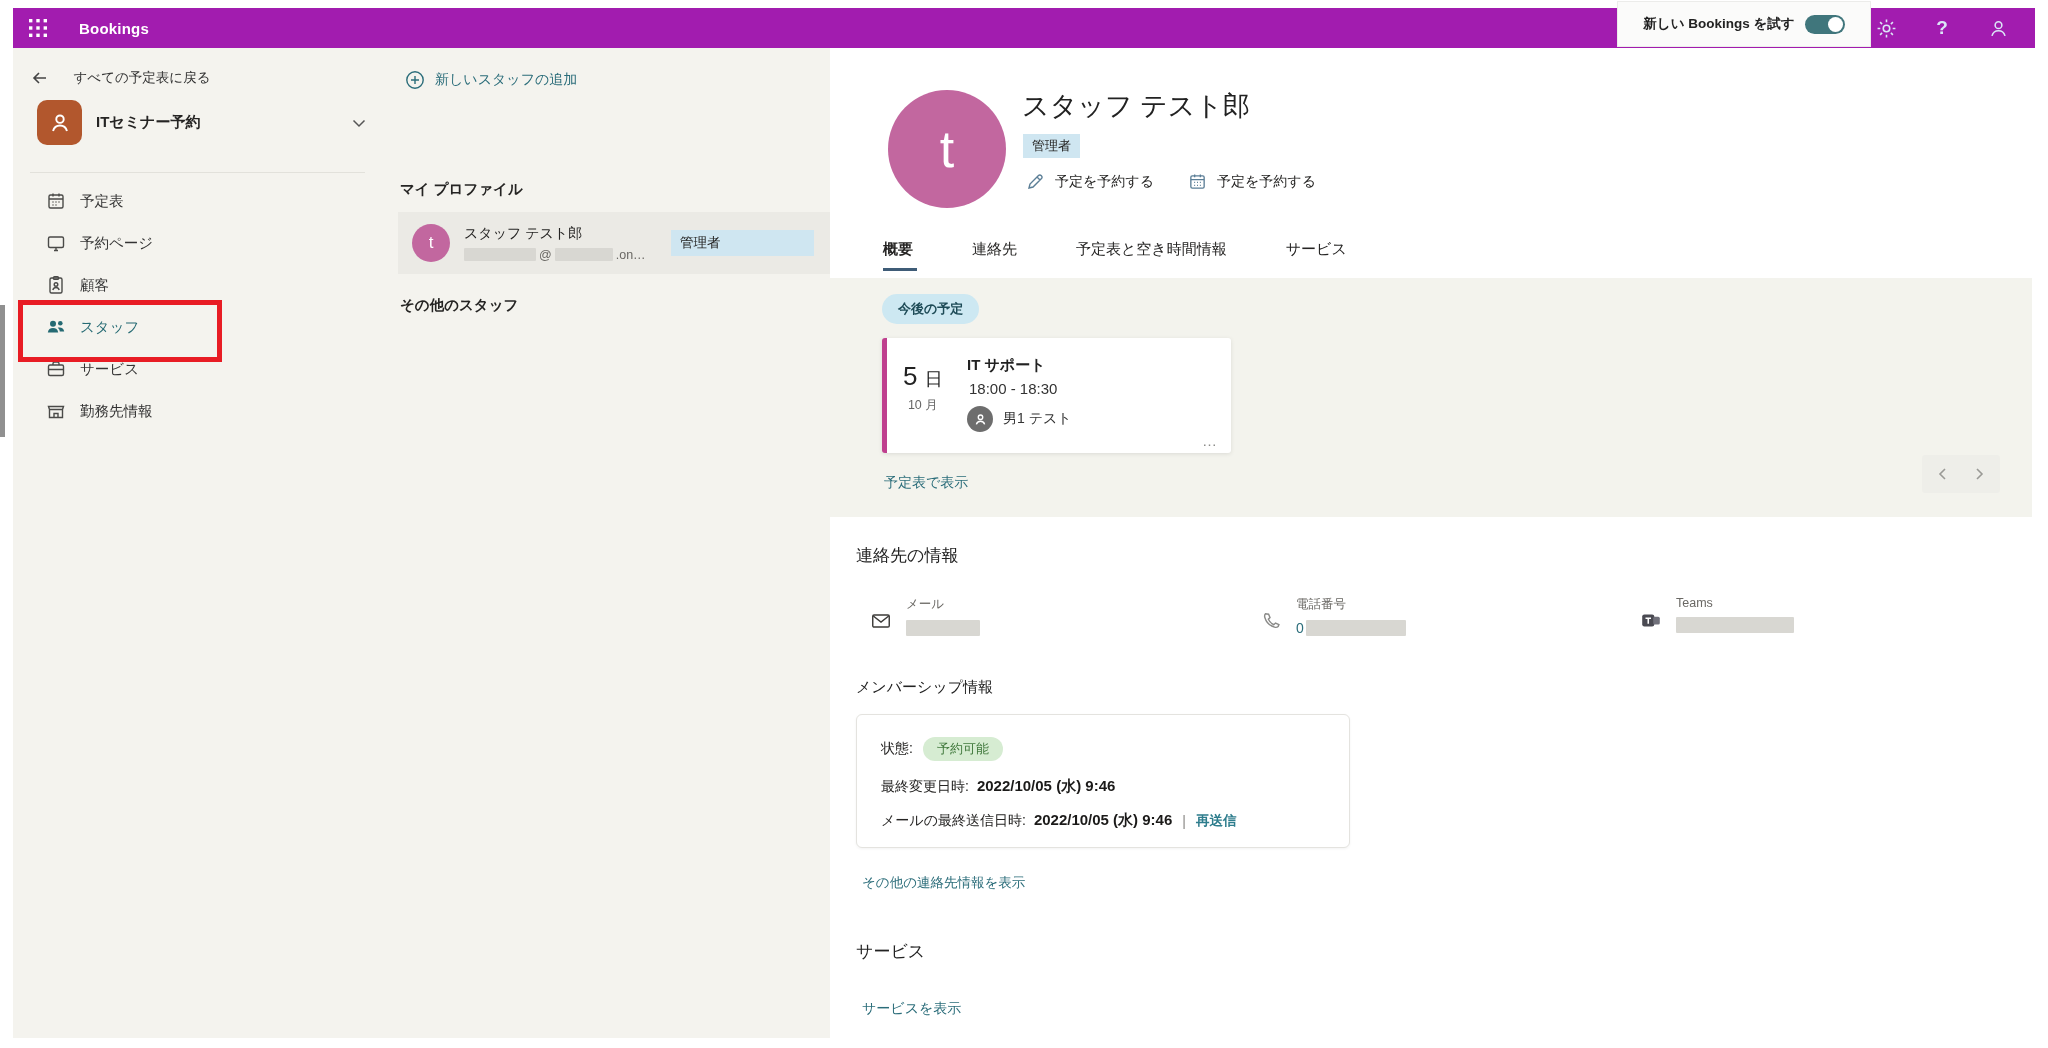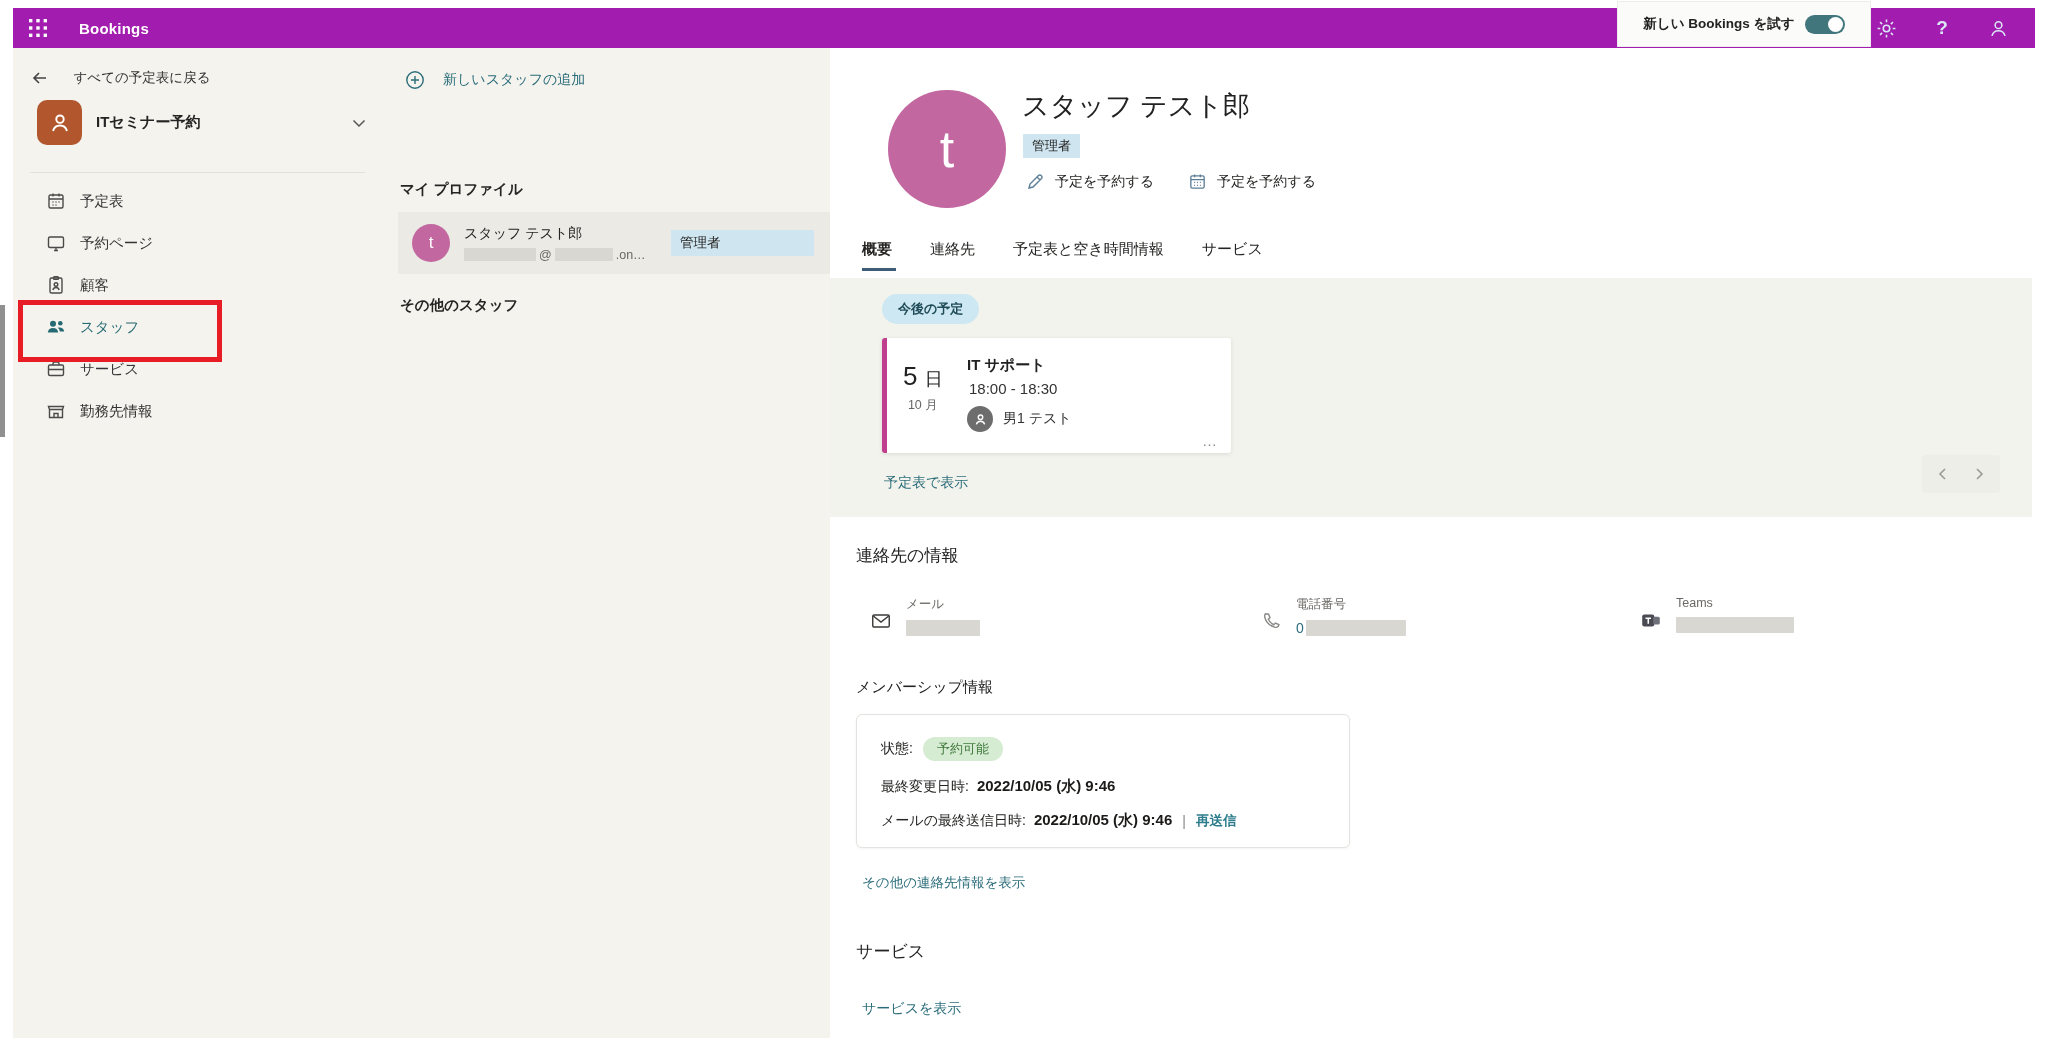--- a/index.html
+++ b/index.html
@@ -34,21 +34,21 @@
   .menu{position:absolute;left:0;top:132px;width:377px;}
   .menu-item{height:42px;display:flex;align-items:center;padding-left:33px;cursor:pointer;font-size:14.5px;color:#333;}
   .menu-item .mi-icon{width:20px;height:20px;margin-right:14px;color:#4a4a48;flex:0 0 auto;}
   .menu-item.active{color:#256a73;}
   .menu-item.active .mi-icon{color:#256a73;}
   .red-box{left:18px;top:300px;width:194px;height:52px;border:5px solid #e81c24;background:transparent;z-index:30;}
   .edge-artifact{left:0;top:305px;width:5px;height:132px;background:#909090;}
   
   .add-row{position:absolute;left:405px;top:70px;display:flex;align-items:center;gap:10px;cursor:pointer;}
   .add-row .plus{width:20px;height:20px;color:#2b6d7a;}
-  .add-label{font-size:14px;color:#2b6d7a;margin-left:8px;}
+  .add-label{font-size:14px;color:#2b6d7a;}
   .search-row{position:absolute;left:398px;top:62px;width:432px;height:42px;background:#ffffff;display:flex;align-items:center;box-shadow:0 0 0 1px #ececea;}
   .search-icon{width:17px;height:17px;margin-left:14px;color:#555;flex:0 0 auto;}
   .search-input{flex:1;border:none;outline:none;background:transparent;font-size:14px;color:#333;margin-left:10px;font-family:inherit;}
   .search-input::placeholder{color:#605e5c;opacity:1;}
   .role-filter{display:flex;align-items:center;gap:8px;margin-right:14px;cursor:pointer;color:#2f6f7e;font-size:14px;white-space:nowrap;}
   .role-chevron{width:14px;height:14px;color:#2f6f7e;}
   .list-heading{position:absolute;left:400px;font-size:14.5px;font-weight:bold;color:#252423;}
   .staff-card{position:absolute;left:398px;top:164px;width:432px;height:62px;background:#ebeae5;display:flex;align-items:center;cursor:pointer;}
   .sc-avatar{width:38px;height:38px;border-radius:50%;background:#c2679f;margin-left:14px;display:flex;align-items:center;justify-content:center;color:#fff;font-size:17px;flex:0 0 auto;}
   .sc-main{margin-left:14px;min-width:0;}
@@ -58,21 +58,21 @@
   .sc-badge{margin-left:auto;margin-right:16px;width:134px;height:26px;background:#cfe6f1;display:flex;align-items:center;padding-left:9px;font-size:13.5px;color:#252423;flex:0 0 auto;}
   
   .detail{left:830px;top:48px;width:1205px;height:990px;background:#ffffff;}
   .d-avatar{position:absolute;left:58px;top:42px;width:118px;height:118px;border-radius:50%;background:#c2679f;display:flex;align-items:center;justify-content:center;color:#fff;font-size:52px;}
   .d-name{position:absolute;left:192px;top:40px;font-size:27px;color:#222;}
   .d-badge{position:absolute;left:193px;top:86px;height:24px;background:#cfe6f1;display:flex;align-items:center;padding:0 9px;font-size:13px;color:#252423;}
   .d-actions{position:absolute;left:196px;top:124px;display:flex;align-items:center;gap:34px;}
   .d-action{display:flex;align-items:center;gap:10px;cursor:pointer;font-size:14px;color:#252423;}
   .d-action .da-icon{width:19px;height:19px;color:#5b7e96;}
   .tabs{position:absolute;left:32px;top:192px;display:flex;gap:38px;}
-  .tab{font-size:15px;color:#252423;cursor:pointer;padding-bottom:12px;position:relative;white-space:nowrap;}
+  .tab{font-size:15px;color:#252423;cursor:pointer;padding-bottom:12px;position:relative;white-space:nowrap;margin-left:21px;}
   .tab.active{font-weight:bold;}
   .tab.active::after{content:"";position:absolute;left:0;bottom:0;width:34px;height:3px;background:#3f5c77;}
   .band{position:absolute;left:0;top:230px;width:1202px;height:239px;background:#f3f3ed;}
   .upc-pill{position:absolute;left:52px;top:16px;height:30px;border-radius:15px;background:#cde8f2;display:flex;align-items:center;padding:0 16px;font-size:13px;font-weight:bold;color:#1e4b57;}
   .event-card{position:absolute;left:52px;top:60px;width:344px;height:115px;background:#ffffff;border-left:5px solid #bf3f8e;border-radius:3px;box-shadow:0 1px 4px rgba(0,0,0,.10);cursor:pointer;}
   .ev-date{position:absolute;left:16px;top:24px;text-align:center;}
   .ev-day{font-size:26px;color:#222;line-height:28px;}
   .ev-day .unit{font-size:18px;}
   .ev-month{font-size:12.5px;color:#666;margin-top:4px;}
   .ev-title{position:absolute;left:80px;top:18px;font-size:15px;font-weight:bold;color:#222;}

